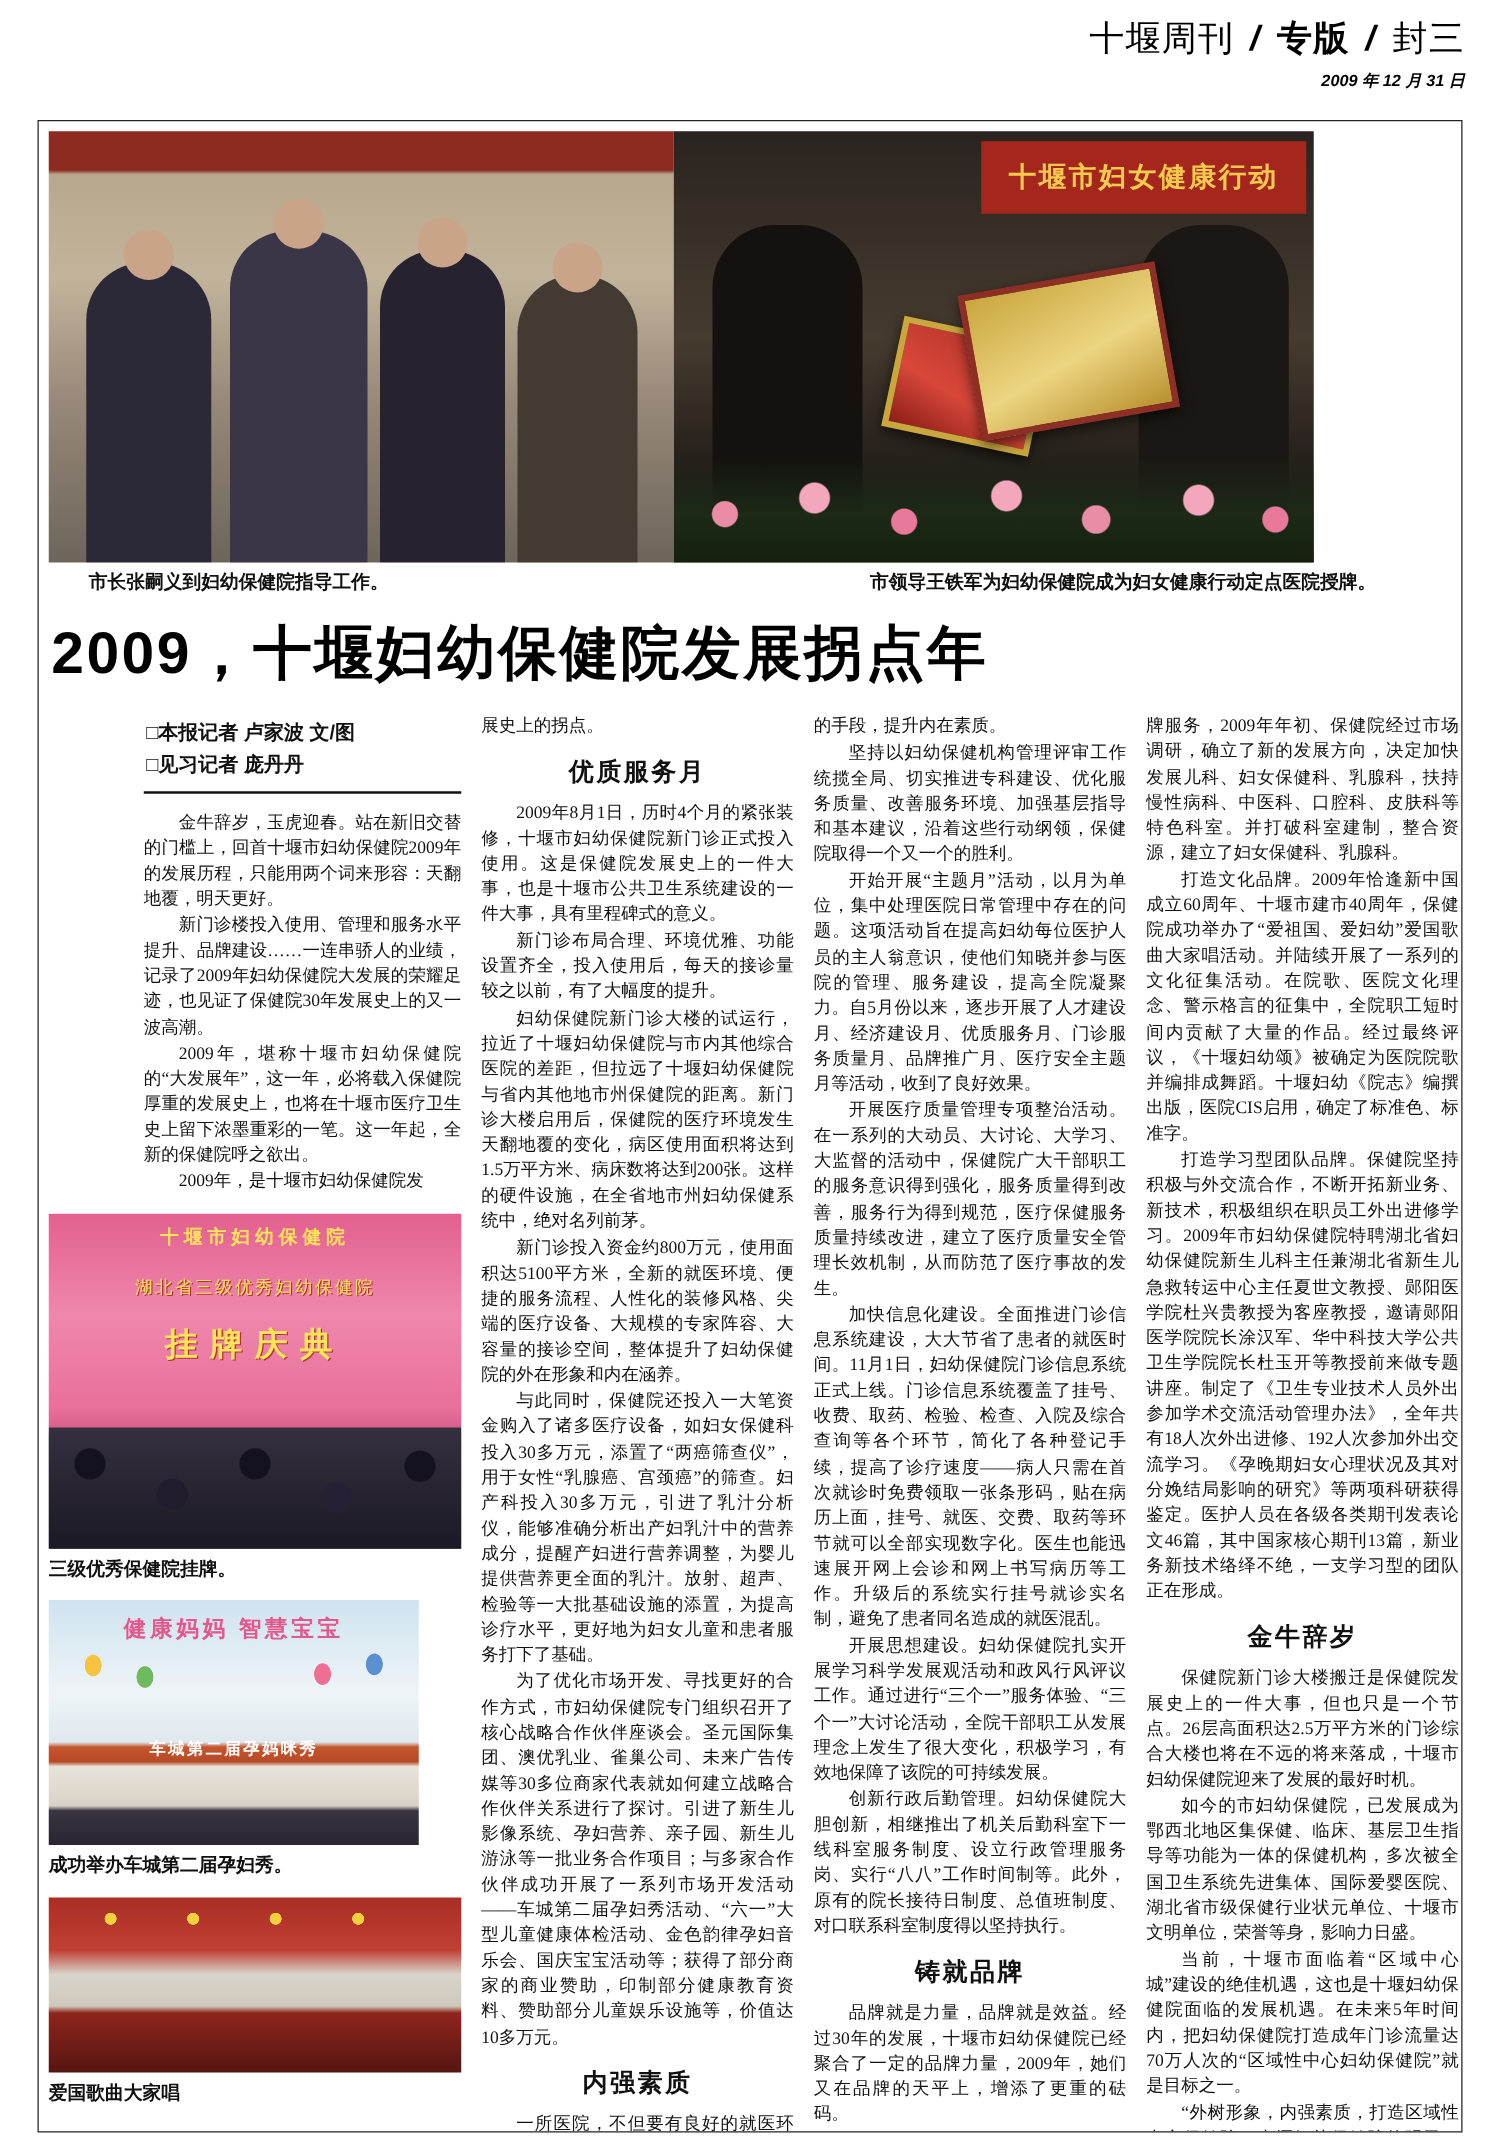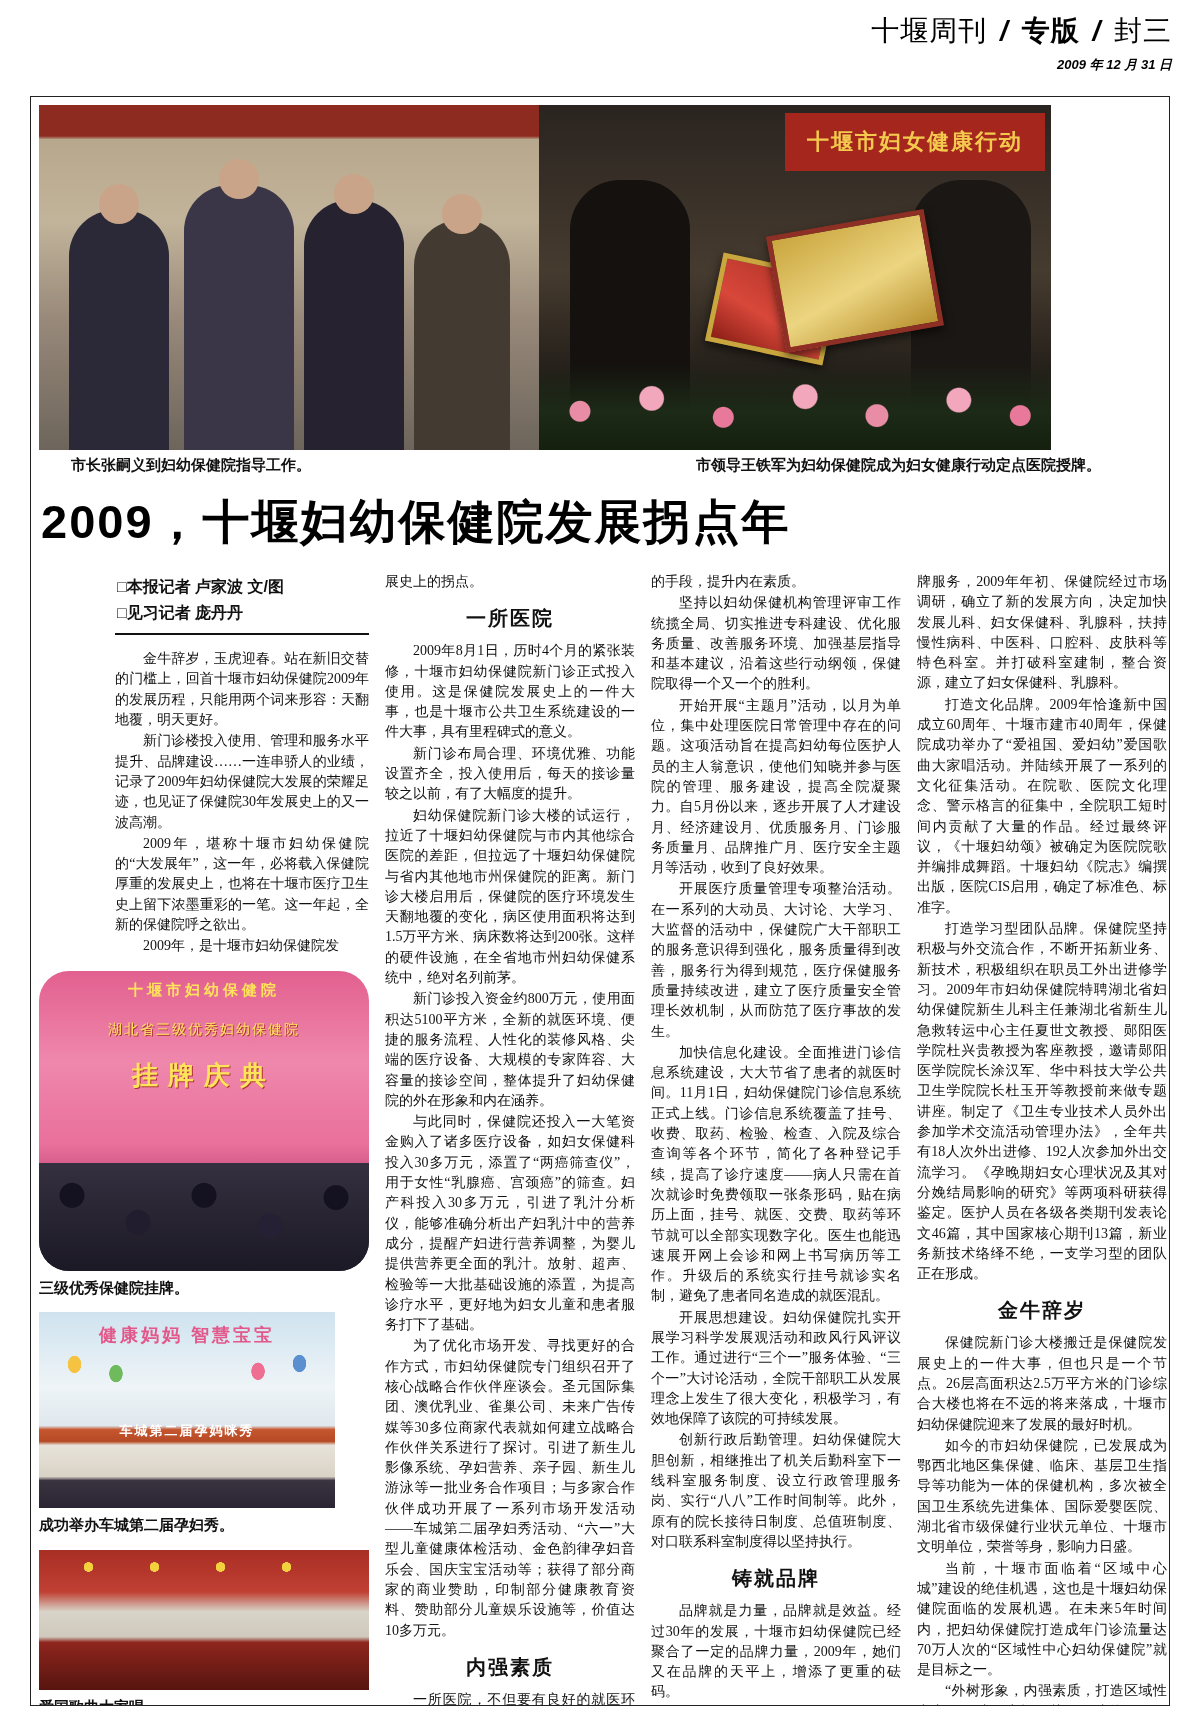--- a/index.html
+++ b/index.html
@@ -71,22 +71,22 @@
   .colB, .colC, .colD { width:250px; flex:0 0 250px; }
   .colA-text { padding-left:76px; }
   .byline { font-family:"Liberation Sans","DejaVu Sans",sans-serif; font-weight:bold; font-size:16px;
     line-height:1.6; border-bottom:2px solid #111; padding:2px 0 8px 2px; margin-bottom:14px; }
   .subhead { font-family:"Liberation Sans","DejaVu Sans",sans-serif; font-weight:bold;
     font-size:20px; text-align:center; margin:12px 0 8px; letter-spacing:2px; }
   
   .side-fig { margin-top:14px; }
   .side-fig figcaption { font-family:"Liberation Sans","DejaVu Sans",sans-serif; font-weight:bold;
     font-size:15px; margin-top:6px; text-align:left; }
-  .ph-listing { width:330px; height:300px;
-    background:linear-gradient(180deg,#e2608f 0%,#ef87ac 30%,#e9709b 58%,#d85f8c 64%,#262233 66%,#2e2a3c 100%);border-radius:30px; }
+  .ph-listing { width:330px; height:268px;
+    background:linear-gradient(180deg,#e2608f 0%,#ef87ac 30%,#e9709b 58%,#d85f8c 64%,#262233 66%,#2e2a3c 100%); }
   .ph-listing .arc { position:absolute; top:8px; width:100%; text-align:center; color:#ffe35a;
     font-family:"Liberation Sans",sans-serif; font-weight:bold; font-size:15px; letter-spacing:4px; }
   .ph-listing .big1 { position:absolute; top:48px; width:100%; text-align:center; color:#ffe35a;
     font-family:"Liberation Sans",sans-serif; font-weight:normal; font-size:14px; letter-spacing:2px;
     text-shadow:1px 1px 0 #a33; }
   .ph-listing .big2 { position:absolute; top:86px; width:100%; text-align:center; color:#ffe35a;
     font-family:"Liberation Sans",sans-serif; font-weight:bold; font-size:26px; letter-spacing:10px;
     text-shadow:1px 1px 0 #a33; }
   .ph-listing .crowd { position:absolute; bottom:0; left:0; right:0; height:36%;
     background:
@@ -194,21 +194,21 @@
       <figure class="side-fig">
         <div class="photo ph-chorus">
           <div class="flagline"></div>
         </div>
         <figcaption>爱国歌曲大家唱</figcaption>
       </figure>
     </div>
 
     <div class="colB">
       <p>展史上的拐点。</p>
-      <h2 class="subhead">一所医院</h2>
+      <h2 class="subhead">优质服务月</h2>
       <p class="ind">2009年8月1日，历时4个月的紧张装修，十堰市妇幼保健院新门诊正式投入使用。这是保健院发展史上的一件大事，也是十堰市公共卫生系统建设的一件大事，具有里程碑式的意义。</p>
       <p class="ind">新门诊布局合理、环境优雅、功能设置齐全，投入使用后，每天的接诊量较之以前，有了大幅度的提升。</p>
       <p class="ind">妇幼保健院新门诊大楼的试运行，拉近了十堰妇幼保健院与市内其他综合医院的差距，但拉远了十堰妇幼保健院与省内其他地市州保健院的距离。新门诊大楼启用后，保健院的医疗环境发生天翻地覆的变化，病区使用面积将达到1.5万平方米、病床数将达到200张。这样的硬件设施，在全省地市州妇幼保健系统中，绝对名列前茅。</p>
       <p class="ind">新门诊投入资金约800万元，使用面积达5100平方米，全新的就医环境、便捷的服务流程、人性化的装修风格、尖端的医疗设备、大规模的专家阵容、大容量的接诊空间，整体提升了妇幼保健院的外在形象和内在涵养。</p>
       <p class="ind">与此同时，保健院还投入一大笔资金购入了诸多医疗设备，如妇女保健科投入30多万元，添置了“两癌筛查仪”，用于女性“乳腺癌、宫颈癌”的筛查。妇产科投入30多万元，引进了乳汁分析仪，能够准确分析出产妇乳汁中的营养成分，提醒产妇进行营养调整，为婴儿提供营养更全面的乳汁。放射、超声、检验等一大批基础设施的添置，为提高诊疗水平，更好地为妇女儿童和患者服务打下了基础。</p>
       <p class="ind">为了优化市场开发、寻找更好的合作方式，市妇幼保健院专门组织召开了核心战略合作伙伴座谈会。圣元国际集团、澳优乳业、雀巢公司、未来广告传媒等30多位商家代表就如何建立战略合作伙伴关系进行了探讨。引进了新生儿影像系统、孕妇营养、亲子园、新生儿游泳等一批业务合作项目；与多家合作伙伴成功开展了一系列市场开发活动——车城第二届孕妇秀活动、“六一”大型儿童健康体检活动、金色韵律孕妇音乐会、国庆宝宝活动等；获得了部分商家的商业赞助，印制部分健康教育资料、赞助部分儿童娱乐设施等，价值达10多万元。</p>
       <h2 class="subhead">内强素质</h2>
       <p class="ind">一所医院，不但要有良好的就医环境，更重要的是医疗质量和服务质量，这才是医院的立院之本。保健院充分认识到这一点，并在2009年用跨越常规</p>
     </div>
 

